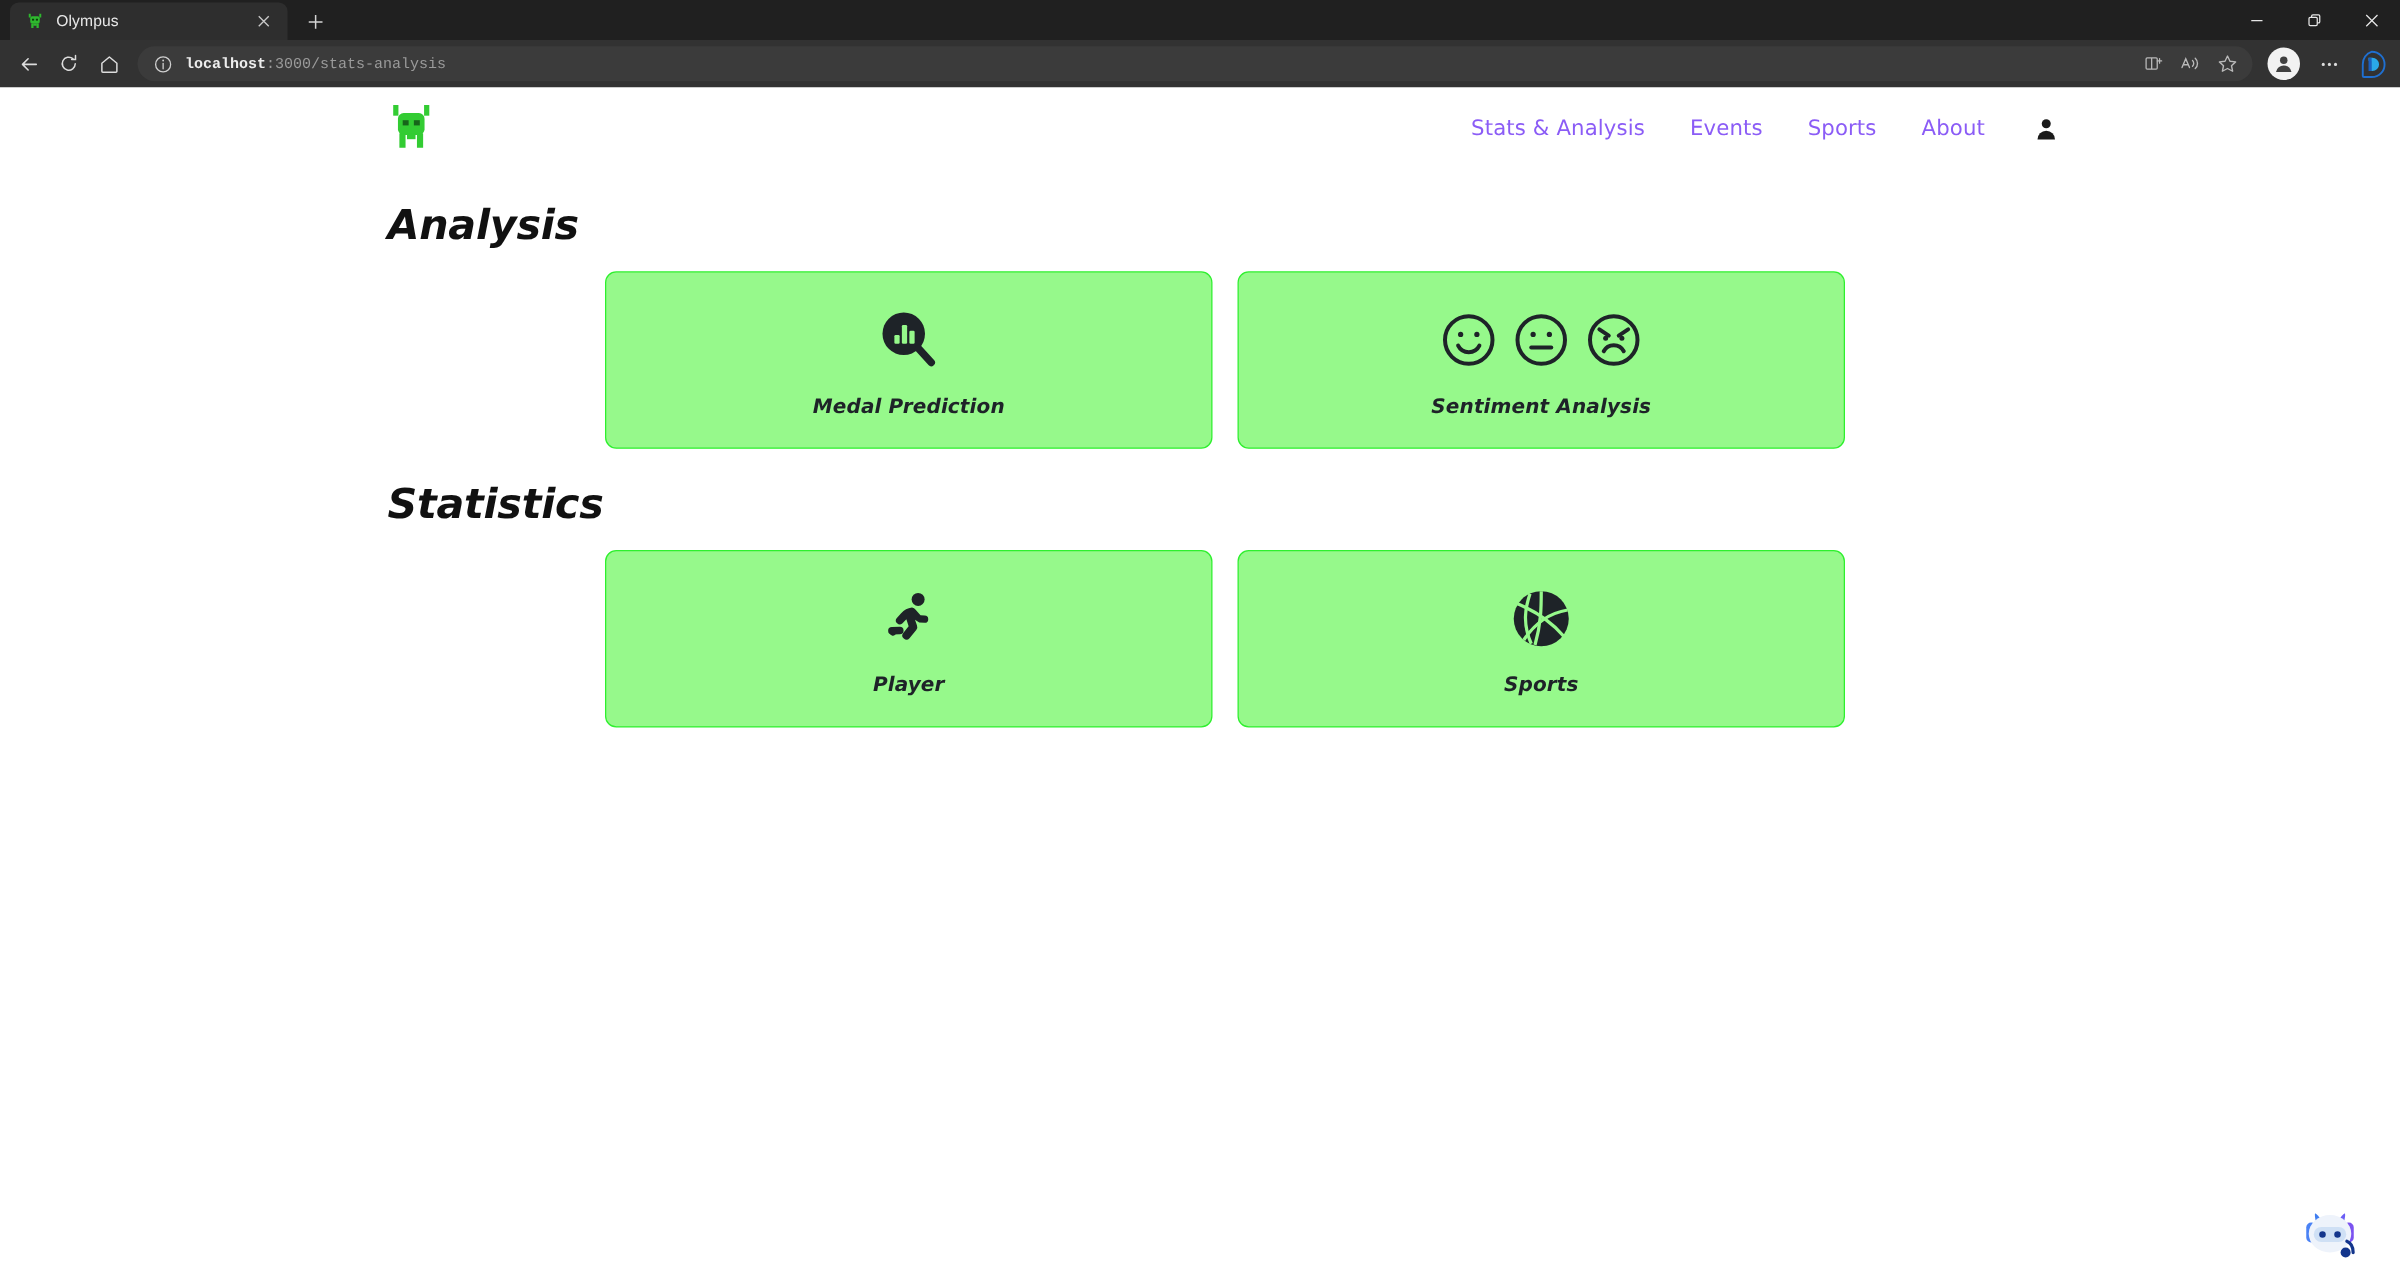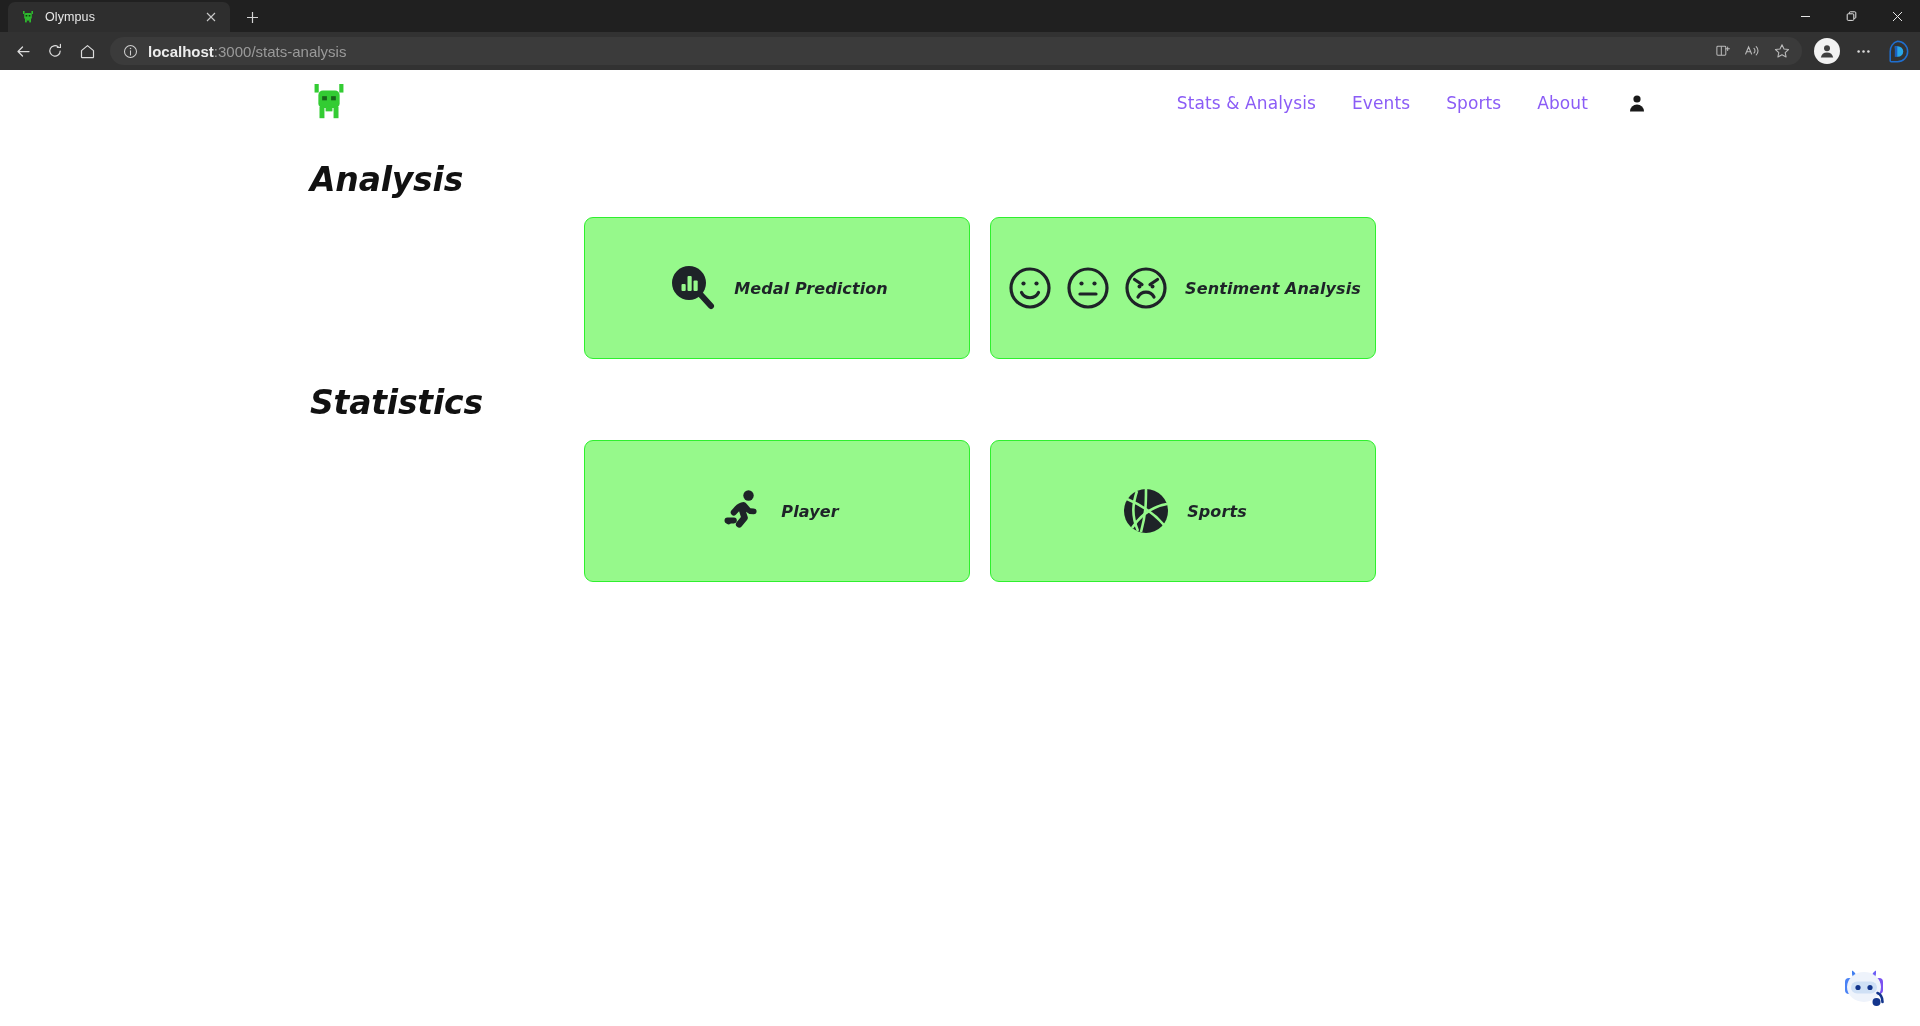--- a/index.html
+++ b/index.html
@@ -127,22 +127,22 @@
   .omnibox-info {
     width: 20px; height: 20px;
     flex: 0 0 20px;
     display: flex; align-items: center; justify-content: center;
     color: #cfcfcf;
     margin-right: 8px;
   }
 
   .url {
     flex: 1;
-    font-size: 15px;
-    font-family: Liberation Sans, sans-serif;
+    font-size: 12px;
+    font-family: Liberation Mono, monospace;
     color: #9a9a9a;
     white-space: nowrap;
     overflow: hidden;
     min-width: 0;
   }
   .url b { color: #ededed; font-weight: 600; }
 
   .omni-actions { display: flex; align-items: center; gap: 2px; }
   .omni-actions .tb-icon { width: 28px; height: 24px; flex: 0 0 28px; color: #b9b9b9; }
 
@@ -224,27 +224,27 @@
     font-weight: bold;
     color: #111111;
     letter-spacing: -0.2px;
     margin-top: 24px;
     margin-bottom: 18px;
   }
 
   .section-title.statistics { }
 
   .card {
-    width: 386px;
+    width: 486px;
     height: 142px;
     background: #96F98B;
     border: 1.5px solid #2ef02e;
     border-radius: 9px;
     display: flex;
-    flex-direction: row;
+    flex-direction: column;
     align-items: center;
     justify-content: center;
     gap: 14px;
   }
 
   .card-icon {
     display: flex;
     align-items: center;
     justify-content: center;
     height: 58px;

